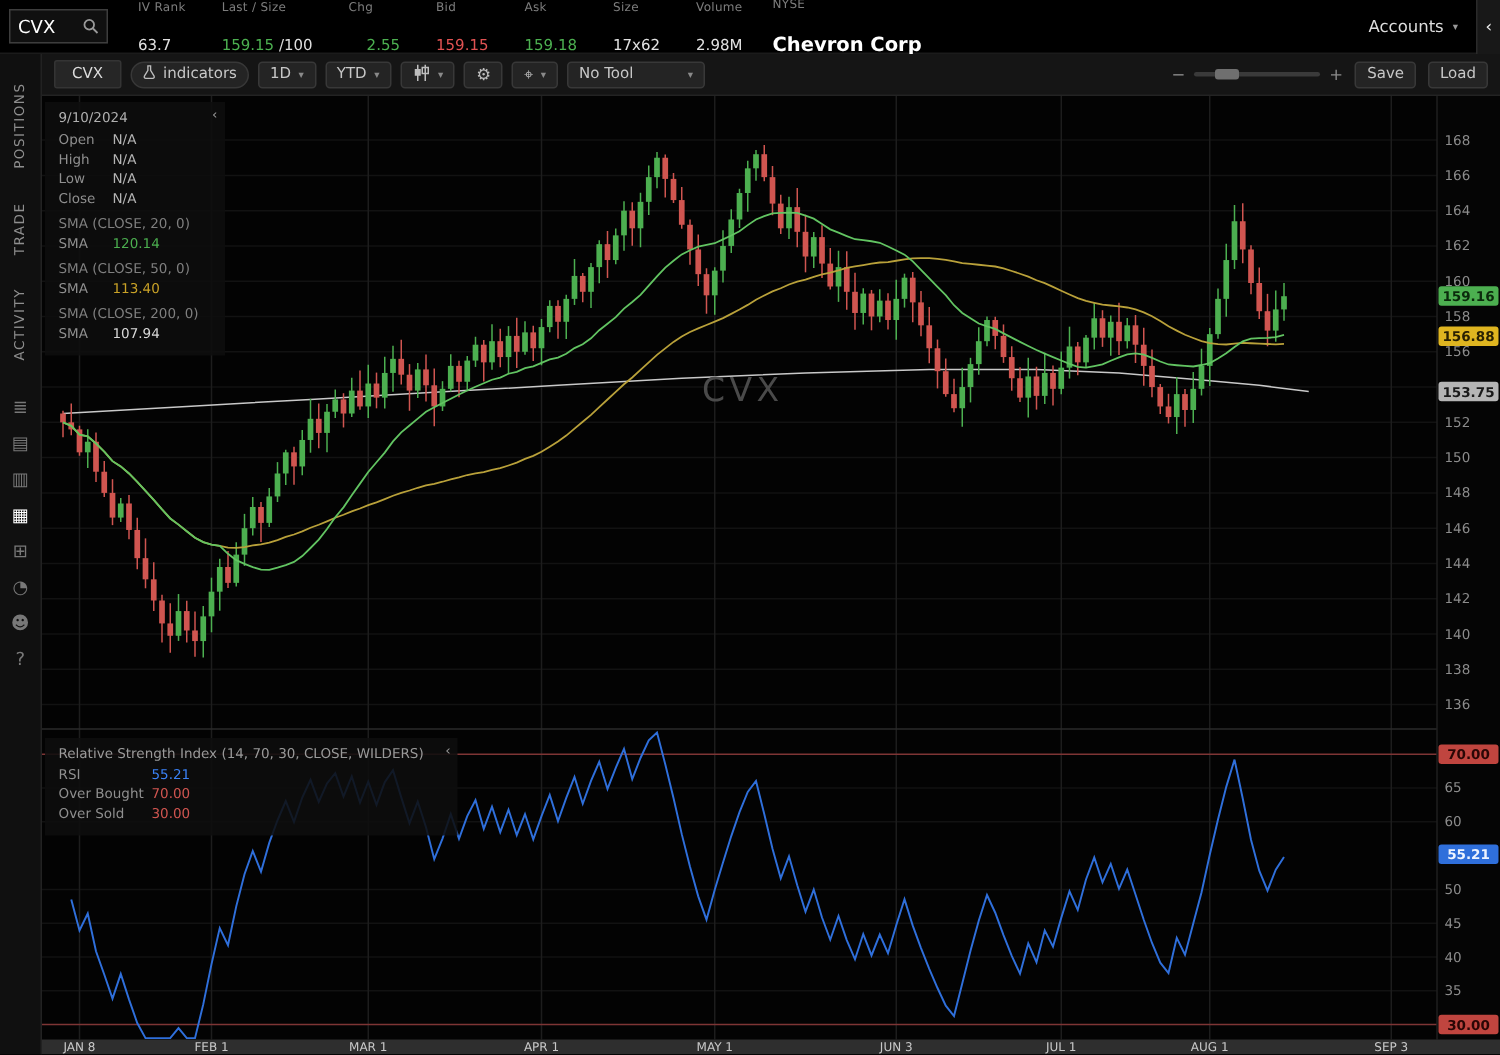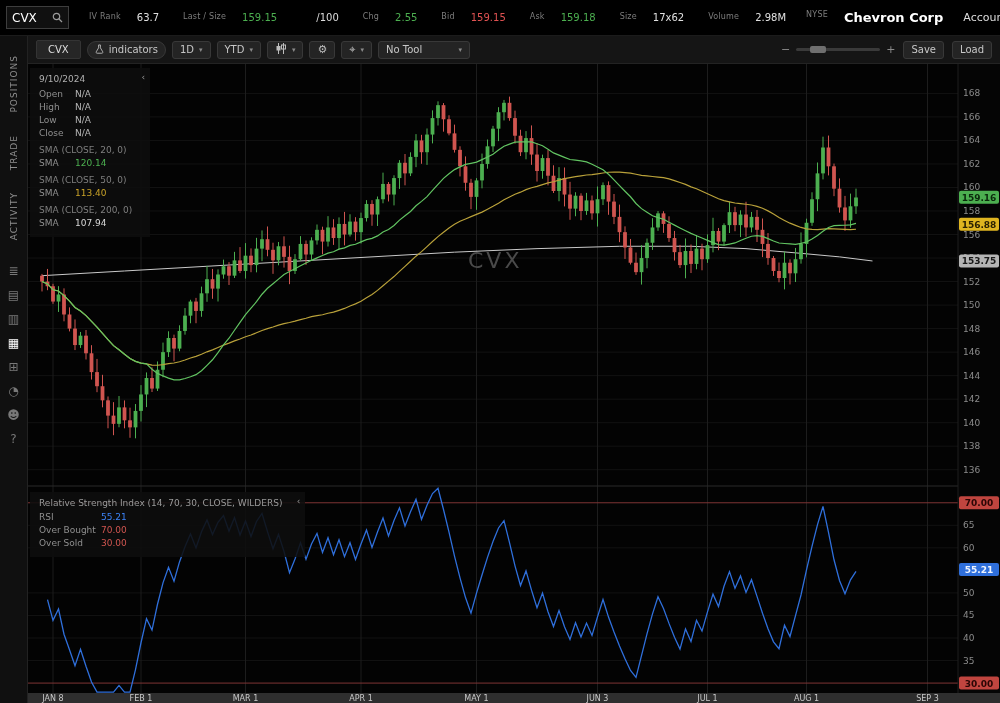--- a/index.html
+++ b/index.html
@@ -5,21 +5,21 @@
   *{margin:0;padding:0;box-sizing:border-box}
   html,body{width:1000px;height:703px;overflow:hidden}
   body{background:#000;font-family:"DejaVu Sans","Liberation Sans",sans-serif;color:#ccc}
   .app{position:relative;width:1000px;height:703px;background:#000}
 
   
   header{height:36px;display:flex;align-items:center;background:#000;border-bottom:1px solid #1b1b1b;padding-left:6px;gap:20px}
   .symbol-box{width:66px;height:23px;background:#101010;border:1px solid #3d3d3d;display:flex;align-items:center;justify-content:space-between;padding:0 5px}
   .symbol-input{width:40px;background:transparent;border:none;outline:none;color:#fff;font-size:12px;font-family:inherit}
   .quote-strip{display:flex;gap:24px;align-items:flex-start}
-  .qf{display:flex;flex-direction:row;gap:16px}
+  .qf{display:flex;flex-direction:column;gap:16px}
   .qf .lbl{font-size:8px;color:#7d7d7d;letter-spacing:.2px;white-space:nowrap}
   .qf .val{font-size:10px;white-space:nowrap}
   .qf.company .val{font-size:13px;color:#fff;font-weight:bold}
   .header-right{margin-left:auto;display:flex;align-items:center;gap:12px;height:36px}
   .accounts{font-size:11px;color:#ddd;display:flex;gap:6px;align-items:center;cursor:pointer}
   .accounts .caret{font-size:7px;color:#999}
   .back-box{width:16px;height:36px;background:#181818;border-left:1px solid #2a2a2a;display:flex;align-items:center;justify-content:center;color:#eee;font-size:11px;cursor:pointer}
 
   
   .main-row{display:flex;height:667px}
@@ -76,25 +76,25 @@
           </svg>
       </span>
     </div>
     <div class="quote-strip" id="quote-fields">
         <div class="qf">
           <div class="lbl">IV Rank</div>
           <div class="val" style="color: rgb(224, 224, 224);">63.7</div>
         </div>
         <div class="qf">
           <div class="lbl">Last / Size</div>
-          <div class="val" style="color: rgb(76, 175, 80);">159.15<span style="color: rgb(221, 221, 221); margin-left: 36px;"> /100</span></div>
+          <div class="val" style="color: rgb(76, 175, 80);">159.15<span style="color: rgb(221, 221, 221);"> /100</span></div>
         </div>
         <div class="qf">
           <div class="lbl">Chg</div>
-          <div class="val" style="color: rgb(76, 175, 80);">2.55</div>
+          <div class="val" style="color: rgb(76, 175, 80); margin-left: 12px;">2.55</div>
         </div>
         <div class="qf">
           <div class="lbl">Bid</div>
           <div class="val" style="color: rgb(224, 82, 82);">159.15</div>
         </div>
         <div class="qf">
           <div class="lbl">Ask</div>
           <div class="val" style="color: rgb(76, 175, 80);">159.18</div>
         </div>
         <div class="qf">

